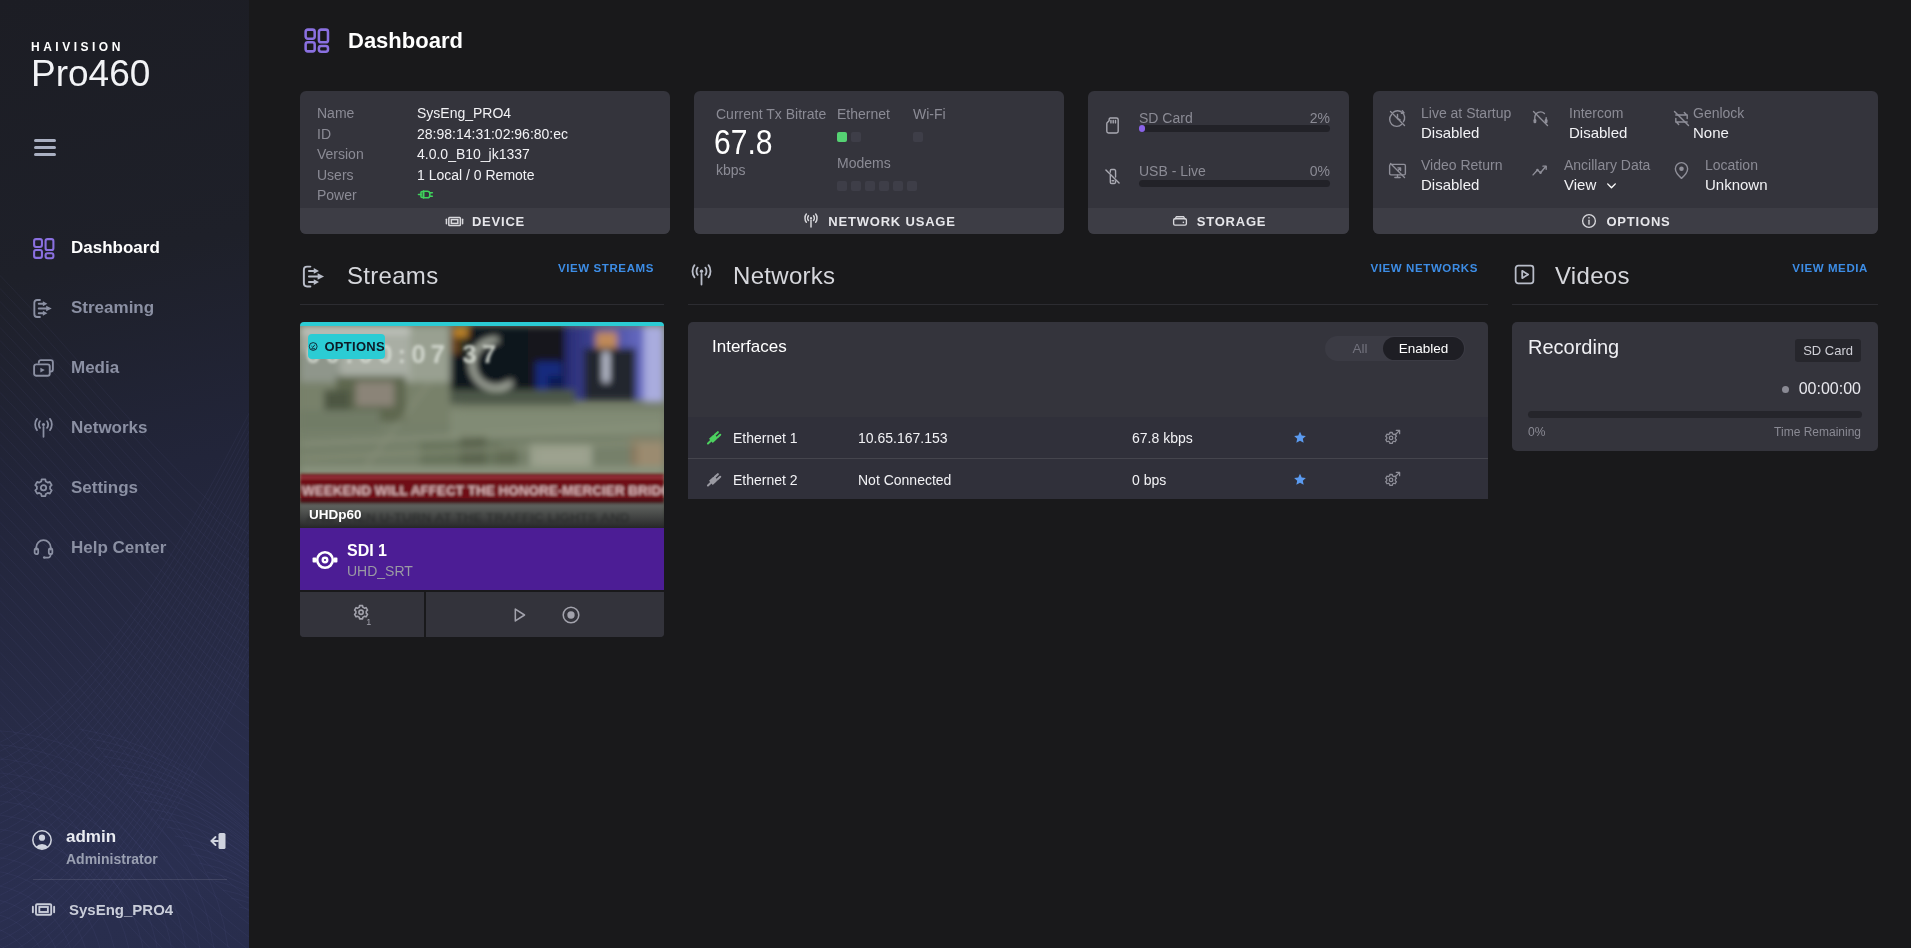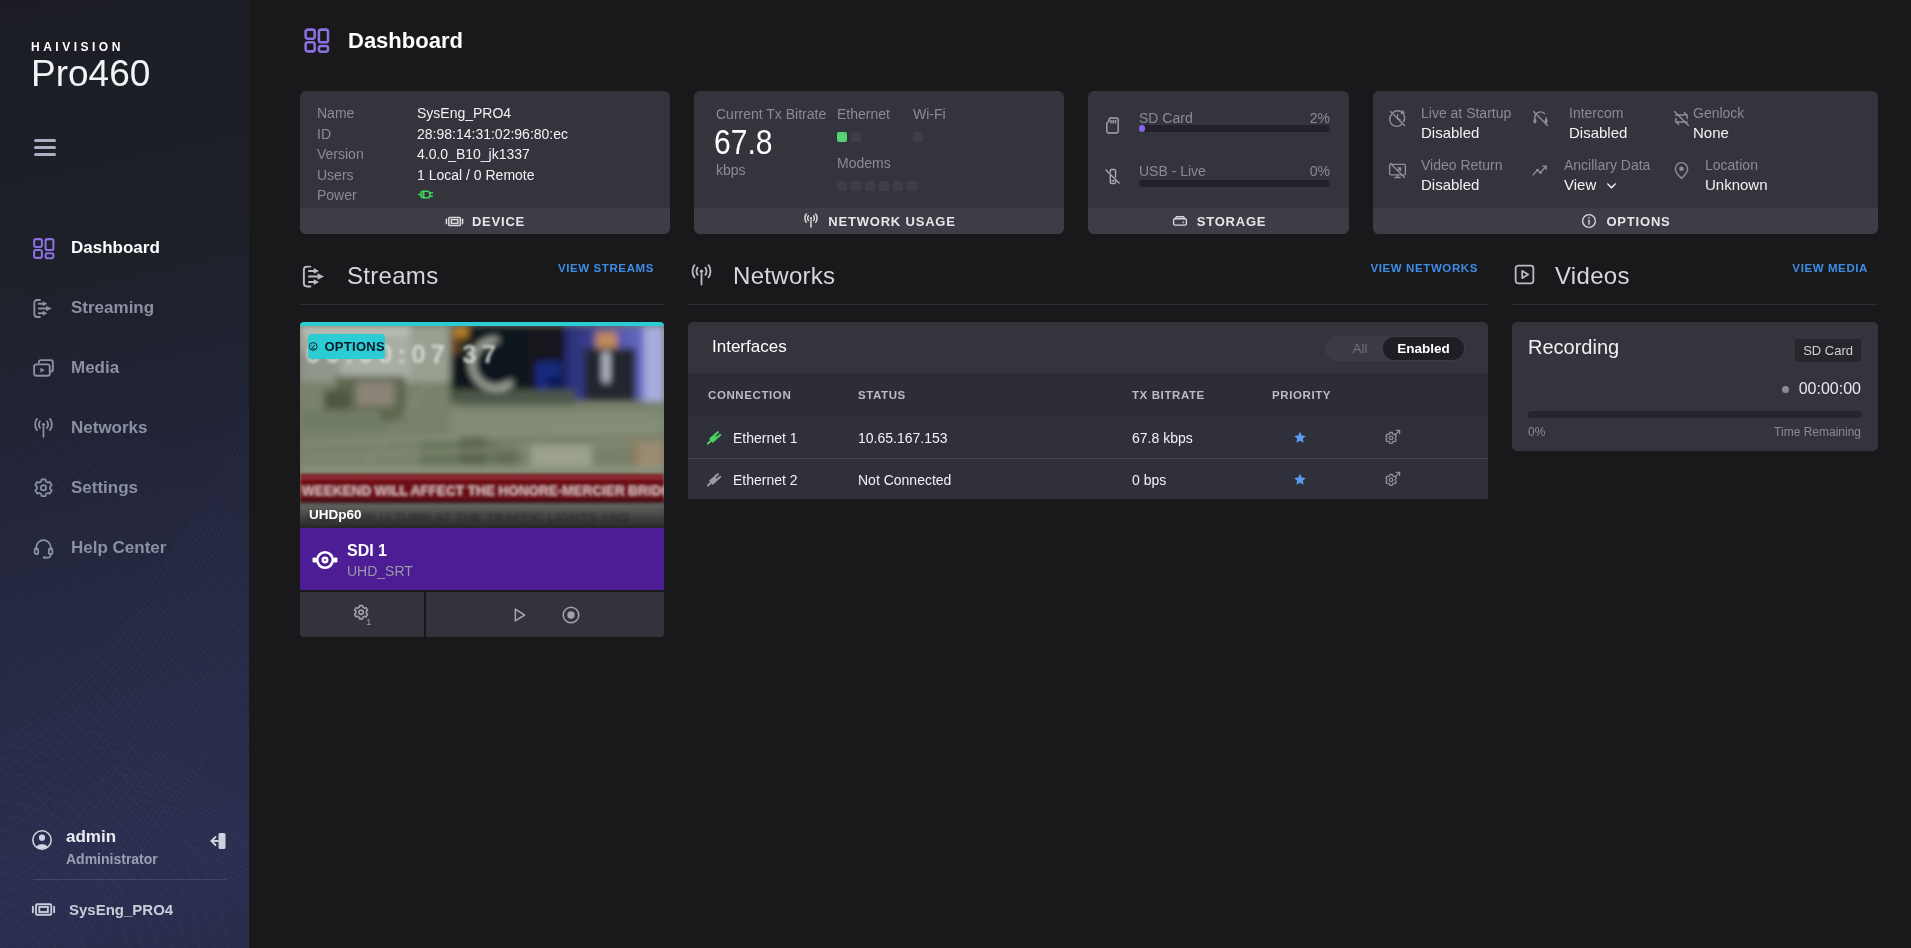--- a/index.html
+++ b/index.html
@@ -569,27 +569,21 @@
             <circle cx="12" cy="12" r="8.5" stroke="#a2a2ac" stroke-width="1.7"></circle>
 <circle cx="12" cy="12" r="4" fill="#a2a2ac"></circle>
           </svg>
         </div>
 </div>
 </div>
     <div class="panel" style="left:428px;width:800px;height:177px">
 <div style="position:absolute;left:24px;top:15px;color:#fff;font-size:17px">Interfaces</div>
 <div style="position:absolute;right:23px;top:14px;width:140px;height:25px;background:#3b3b44;border-radius:13px">
 <span style="position:absolute;left:0;top:0;width:70px;height:25px;display:flex;align-items:center;justify-content:center;color:#71717c;font-size:13.5px">All</span>
-<span style="position:absolute;right:1px;top:1px;width:81px;height:23px;background:#1e1e24;border-radius:12px;display:flex;align-items:center;justify-content:center;color:#fff;font-size:13.5px;font-weight:bold">Enabled</span>
-</div>
-<div style="position:absolute;left:0;top:51px;width:800px;height:44px;background:#2d2d35;display:flex;align-items:center;color:#bcbcc4;font-size:11.5px;font-weight:bold;letter-spacing:0.6px">
-<span style="position:absolute;left:20px">CONNECTION</span>
-        <span style="position:absolute;left:170px">STATUS</span>
-<span style="position:absolute;left:444px">TX BITRATE</span>
-        <span style="position:absolute;left:584px">PRIORITY</span>
+<span style="position:absolute;right:1px;top:1px;width:81px;height:23px;background:#1e1e24;border-radius:12px;display:flex;align-items:center;justify-content:center;color:#fff;font-size:13.5px;font-weight:normal">Enabled</span>
 </div>
 <div style="position:absolute;left:0;top:95px;width:800px;height:41px;background:#30303a">
 <div style="position:absolute;left:15px;top:11px"><svg width="21" height="21" viewBox="0 0 24 24" fill="none">
             <g transform="rotate(-42 12 12)">
 <path d="M3.5 12 H8" stroke="#4cd15f" stroke-width="2.4" stroke-linecap="round" stroke-linejoin="round"></path>
 <path d="M8 8.8 H13.8 A2.2 2.2 0 0 1 16 11 V13 A2.2 2.2 0 0 1 13.8 15.2 H8 Z" fill="#4cd15f"></path>
 <path d="M16 10 H20.5 M16 14 H20.5" stroke="#4cd15f" stroke-width="2.4" stroke-linecap="round" stroke-linejoin="round"></path>
 </g>
           </svg></div>
 <div style="position:absolute;left:45px;top:13px" class="val">Ethernet 1</div>

